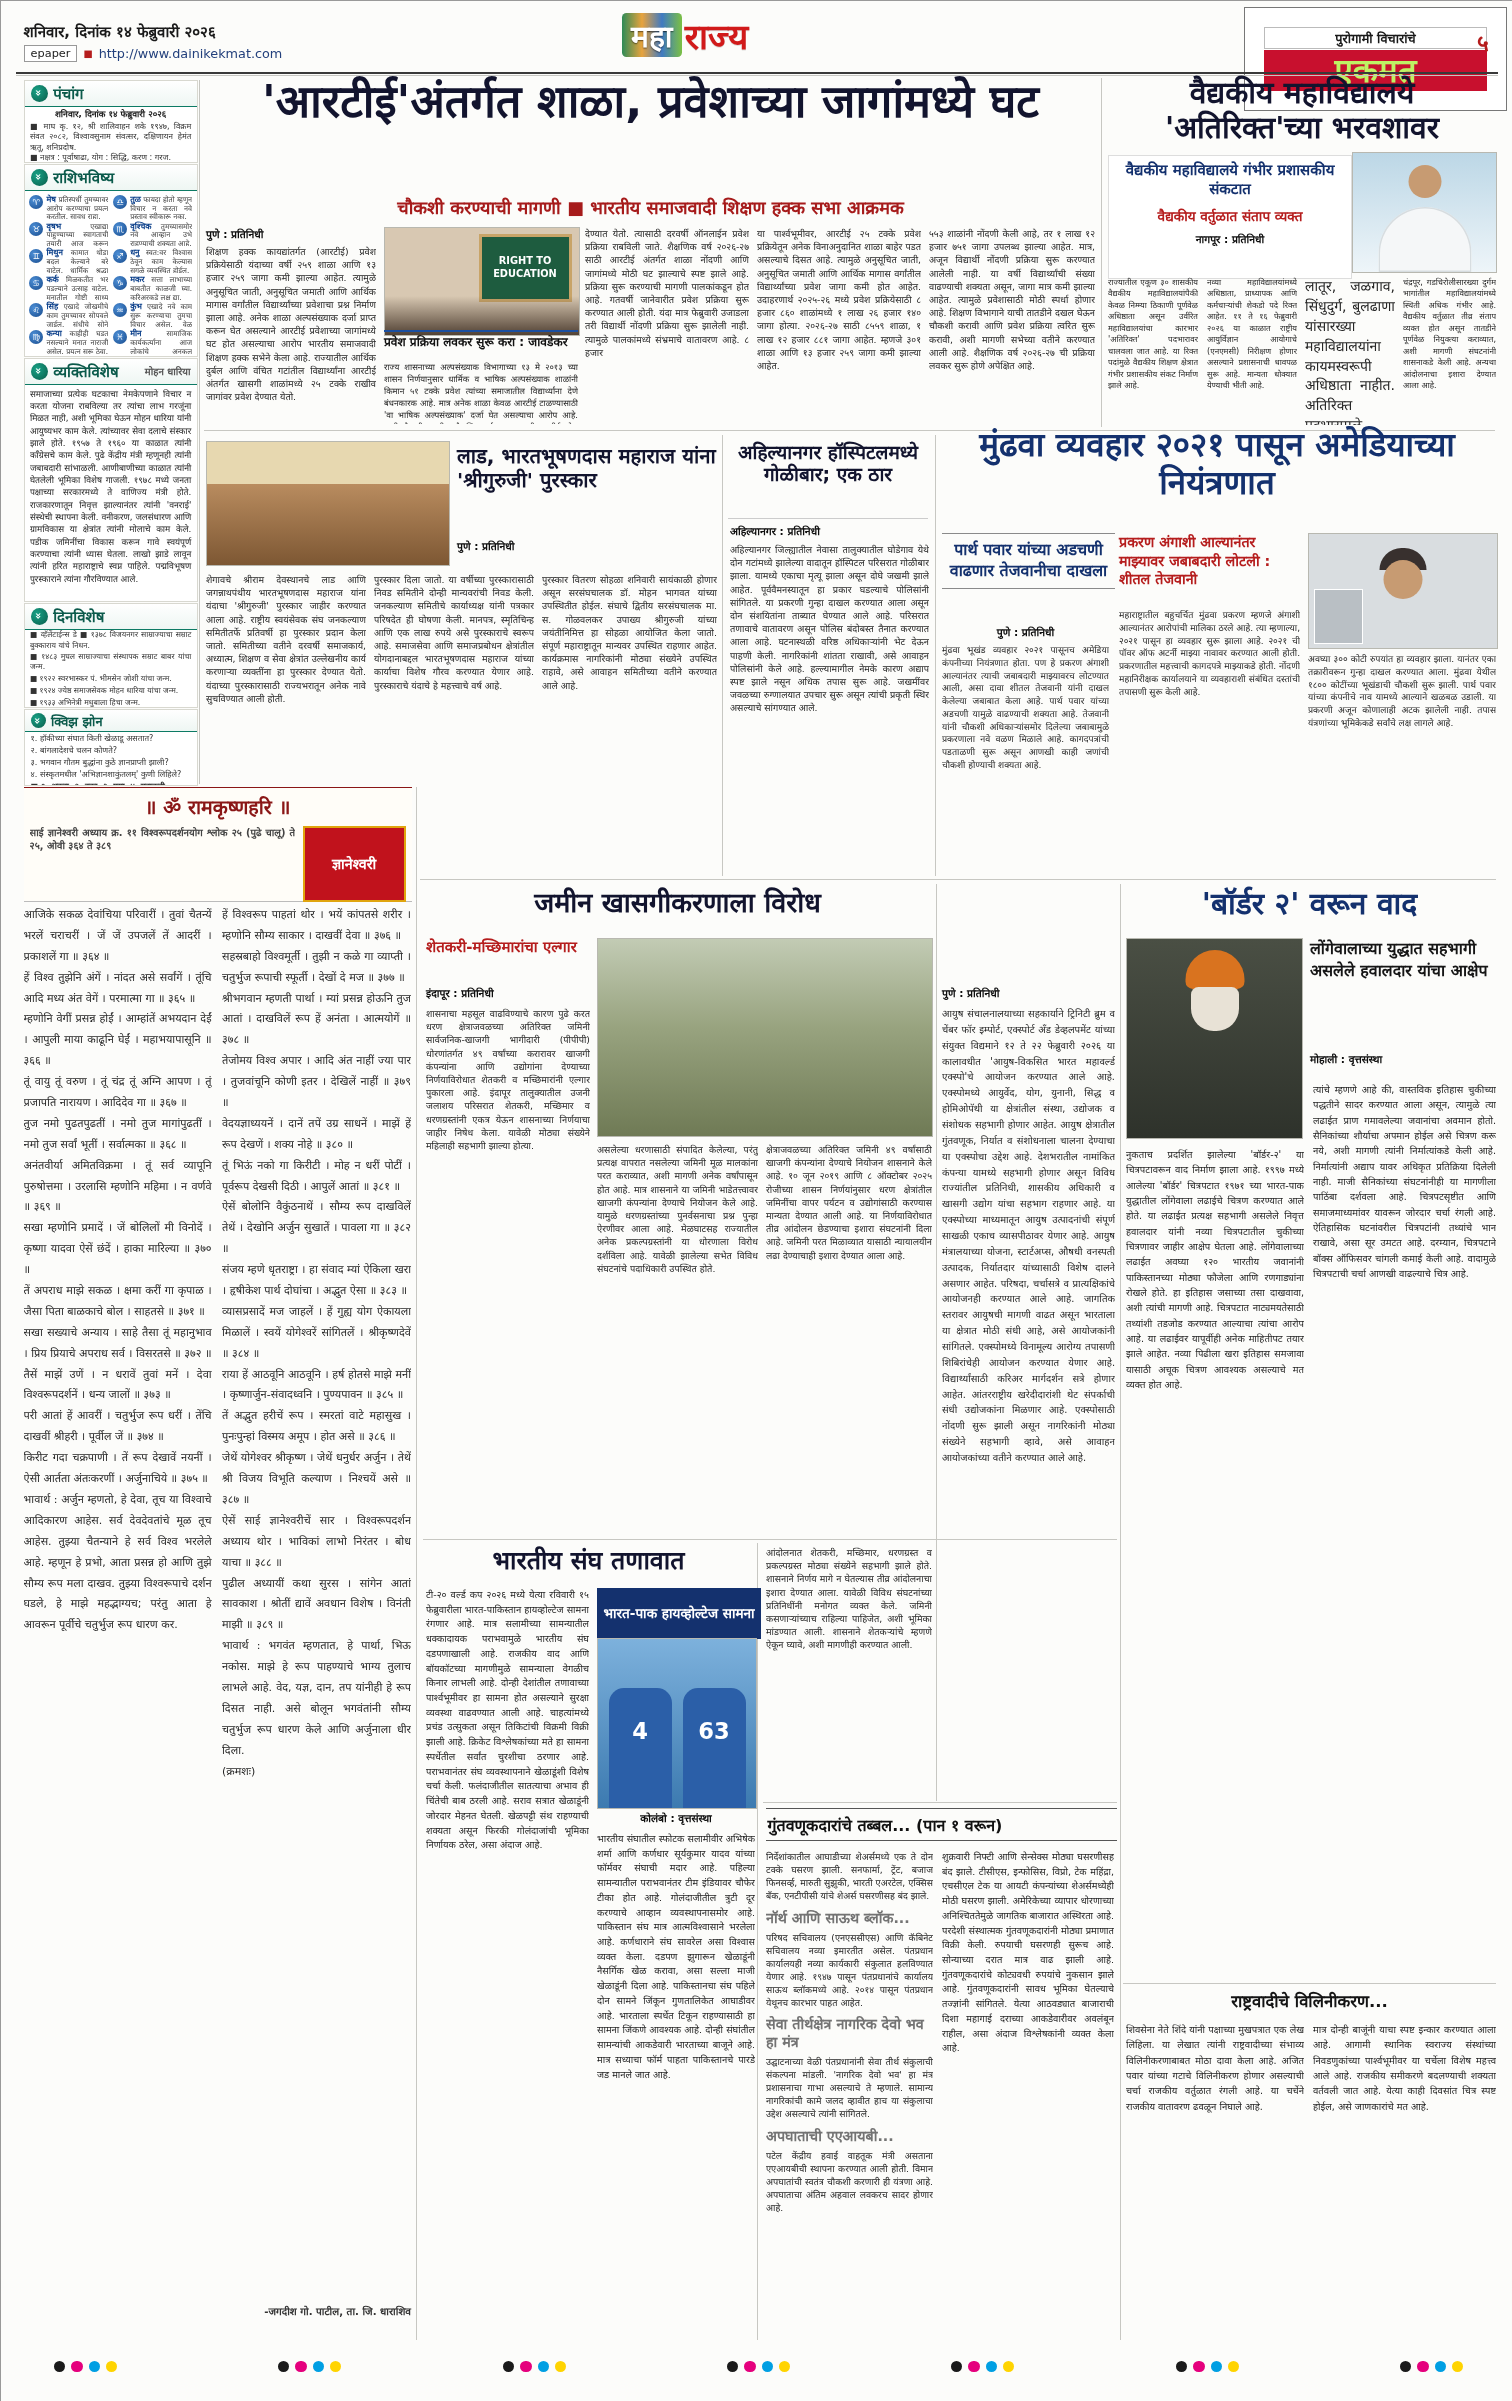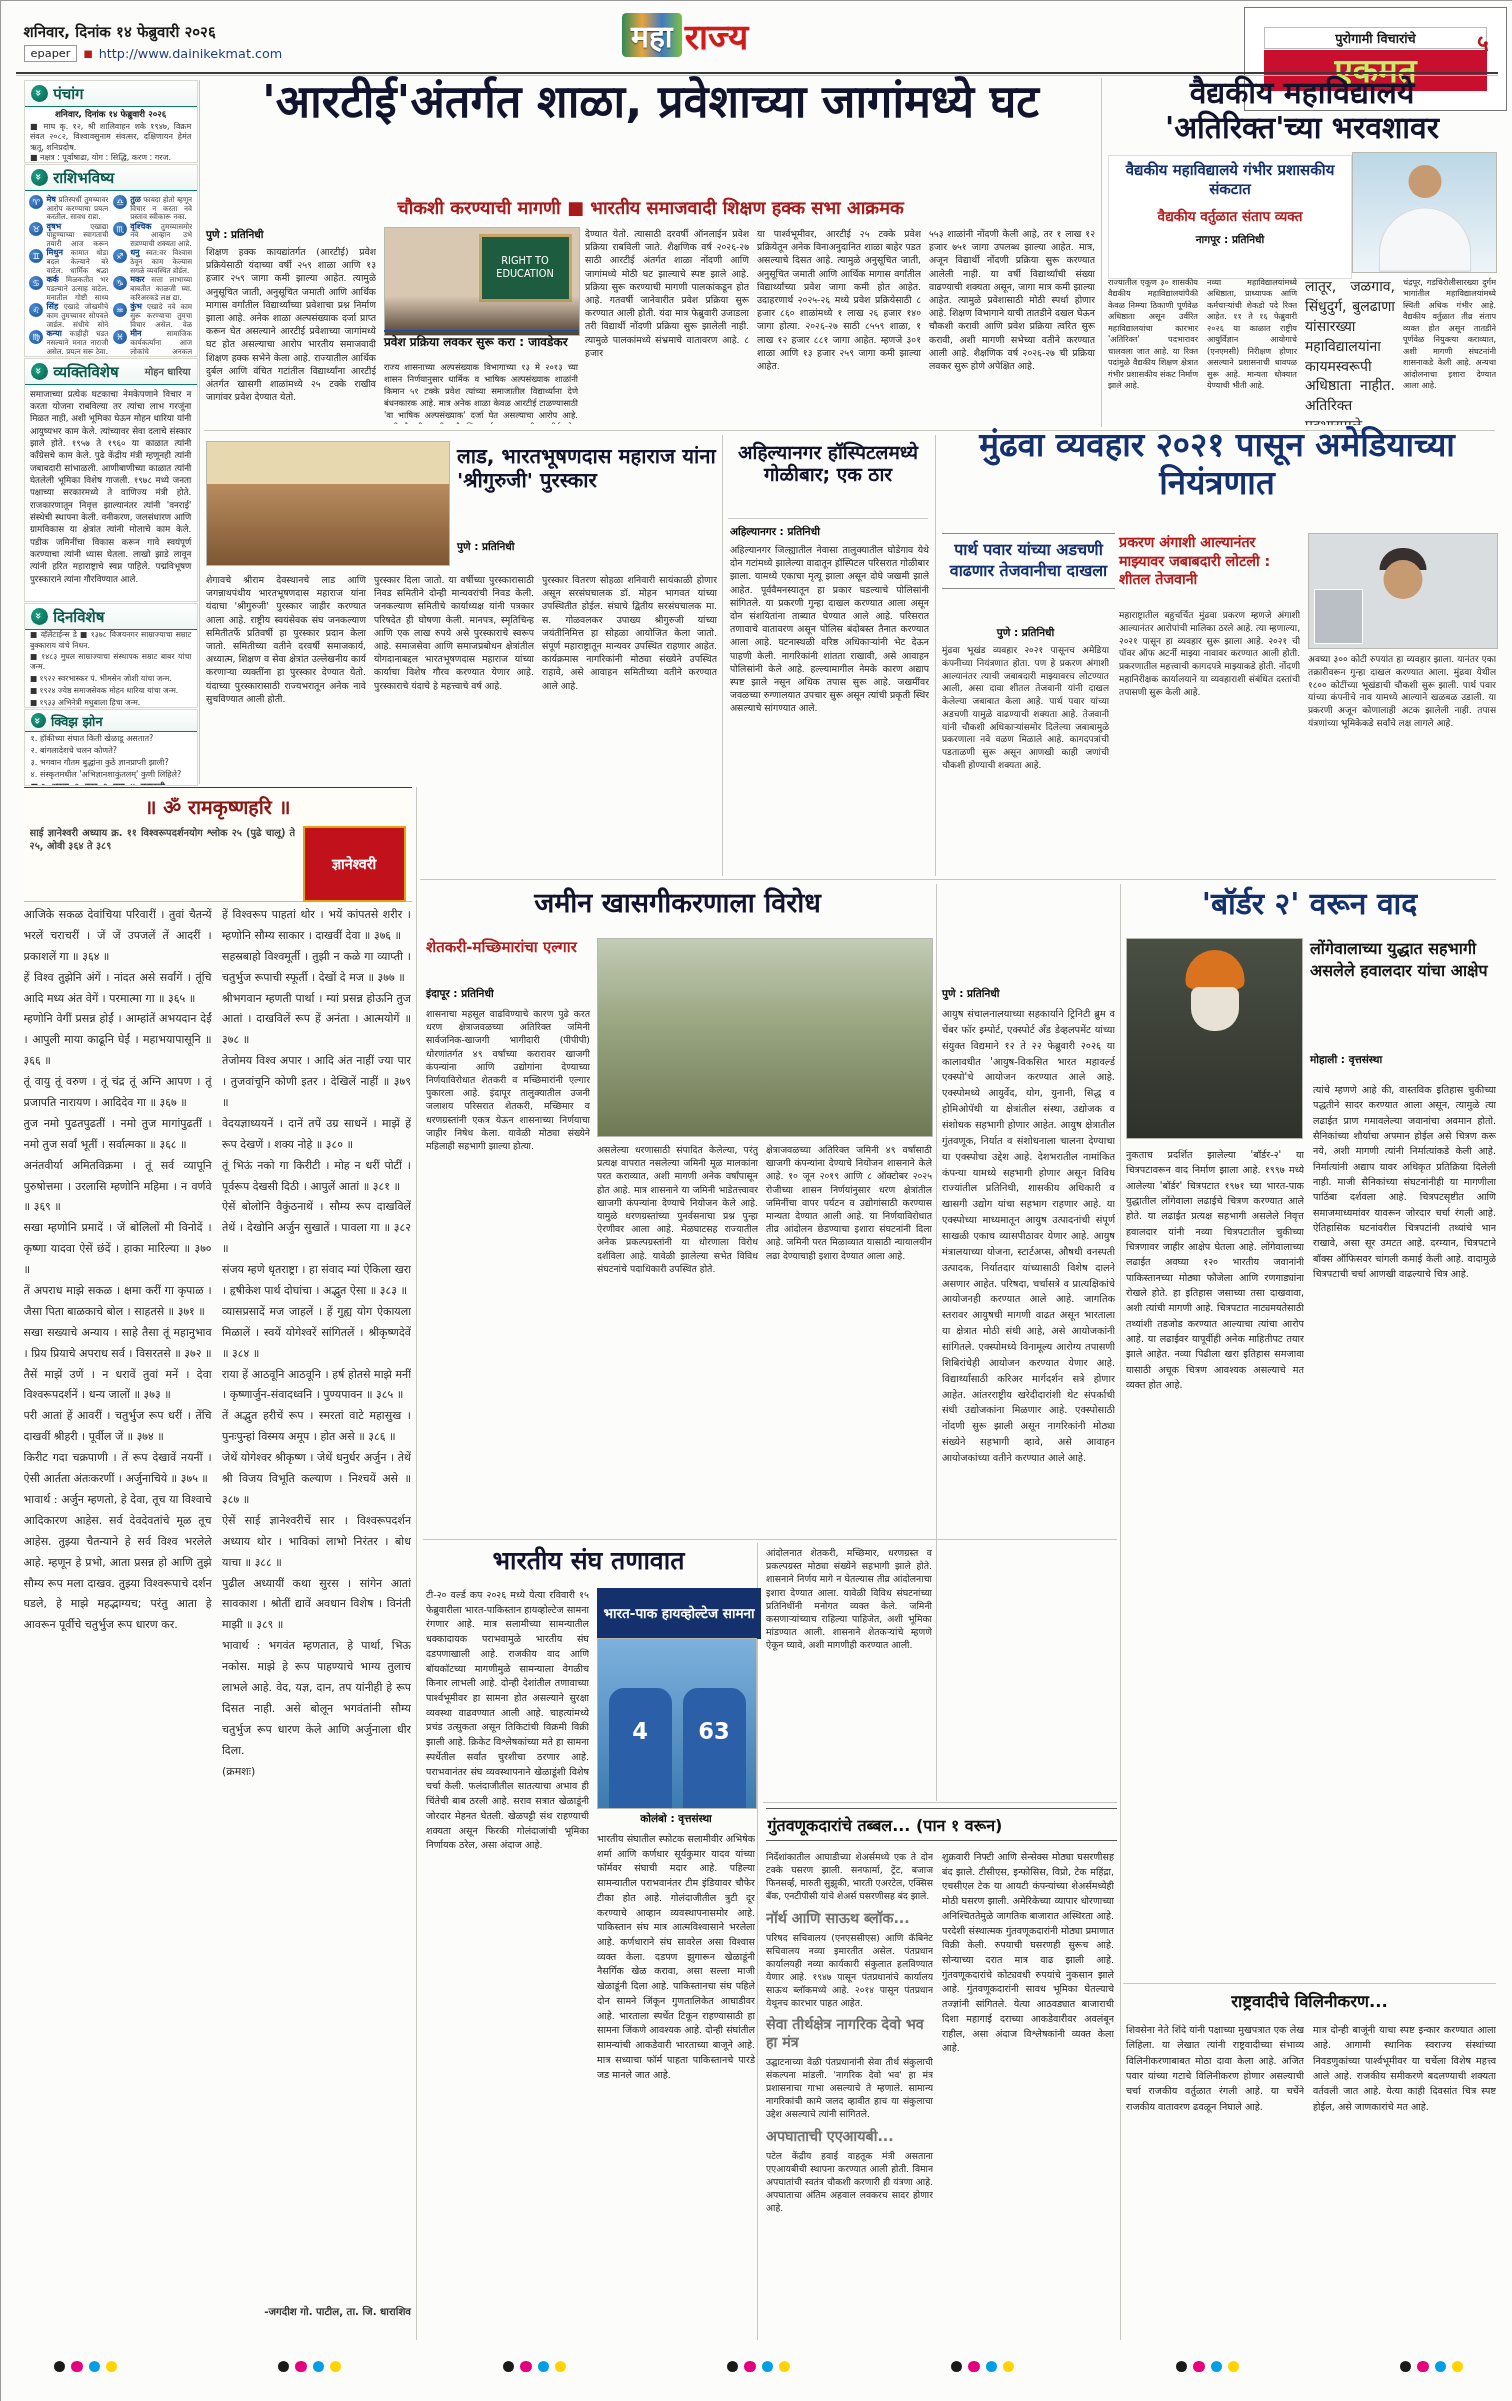--- a/index.html
+++ b/index.html
@@ -27,21 +27,21 @@
   .rname{color:#0b3f8a;font-size:8.1px;font-weight:bold}
   .dinline{font-size:7.7px;line-height:1.32;padding:0.8px 5.3px;color:#333;text-align:justify}
   .qline{font-size:8.1px;line-height:1.3;padding:0.8px 6px;color:#333}
   .epbox{border:0.8px solid #999;padding:0.8px 6px;font-size:11.3px;color:#222;background:#fff}
   .m1{background:linear-gradient(90deg,#2e8b57,#e8a33d,#3f7ac2,#7bc043);color:#fff;font-weight:bold;font-size:30px;padding:1.5px 9px;border-radius:4.5px;text-shadow:0 0.8px 1.5px #0008}
   .m2{color:#d11a1a;font-weight:bold;font-size:35px;margin-left:3px;text-shadow:0 0.8px 0 #0002}
   .brandbox{border:0.8px solid #777;background:#fff;text-align:center;padding:19px}
   .brandtag{font-size:12.8px;font-weight:bold;color:#1a1a1a;padding:0.8px 0;border:0.8px solid #bbb}
   .brandname{background:#c8102e;color:#bef264;font-weight:bold;font-size:33px;line-height:1.25;margin-top:1.5px}
   .ph{position:absolute;overflow:hidden;border:0.8px solid #b8b8b0}
-  .board{position:absolute;right:7.5px;top:6px;width:87px;height:62px;background:#1e5c3f;border:3px solid #c8a468;color:#fff;font-weight:normal;font-size:9.8px;display:flex;align-items:center;justify-content:center;text-align:center;line-height:1.3}
+  .board{position:absolute;right:7.5px;top:6px;width:87px;height:62px;background:#1e5c3f;border:3px solid #c8a468;color:#fff;font-weight:bold;font-size:9.8px;display:flex;align-items:center;justify-content:center;text-align:center;line-height:1.3}
   .kids{position:absolute;left:0;bottom:0;width:100%;height:39px;background:linear-gradient(180deg,rgba(58,42,30,0),rgba(58,42,30,.85))}
   .dochead{position:absolute;top:12px;left:50%;transform:translateX(-50%);width:33px;height:33px;border-radius:50%;background:#c79b72}
   .doccoat{position:absolute;bottom:0;left:50%;transform:translateX(-50%);width:93px;height:65px;background:#f5f7f8;border-radius:47px 47px 0 0;box-shadow:inset 0 0 0 1.5px #d7dde0}
   .stage{position:absolute;top:0;left:0;width:100%;height:34%;background:#e7d8b0}
   .people{position:absolute;bottom:0;left:0;width:100%;height:66%;background:linear-gradient(180deg,#b98c5f,#7d5733)}
   .hair{position:absolute;top:13.6px;left:50%;transform:translateX(-50%);width:47px;height:22.6px;background:#38302e;border-radius:23px 23px 0 0}
   .face{position:absolute;top:25.6px;left:50%;transform:translateX(-50%);width:39px;height:39px;border-radius:50%;background:#c79b72}
   .inset{position:absolute;left:4.5px;bottom:4.5px;width:47px;height:53px;background:#b9bfc4;border:1.5px solid #fff}
   .turban{position:absolute;top:10.5px;left:50%;transform:translateX(-50%);width:59px;height:39px;background:#d9731f;border-radius:30px 30px 7.5px 7.5px}
   .beard{position:absolute;top:48px;left:50%;transform:translateX(-50%);width:48px;height:44px;background:#e8e2d6;border-radius:7.5px 7.5px 22.6px 22.6px}

